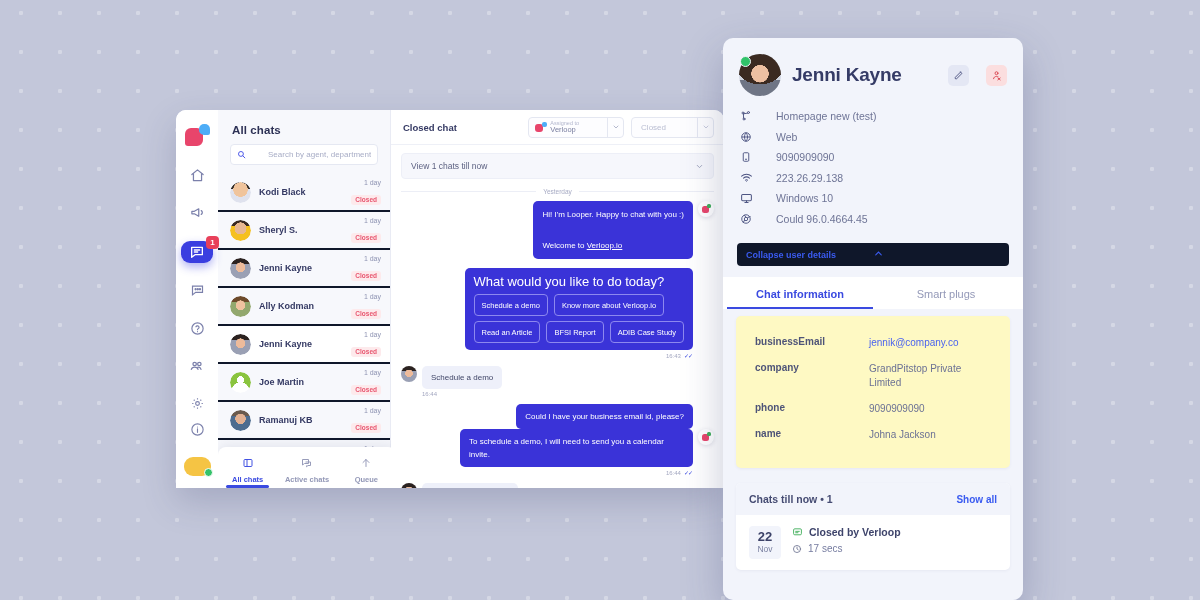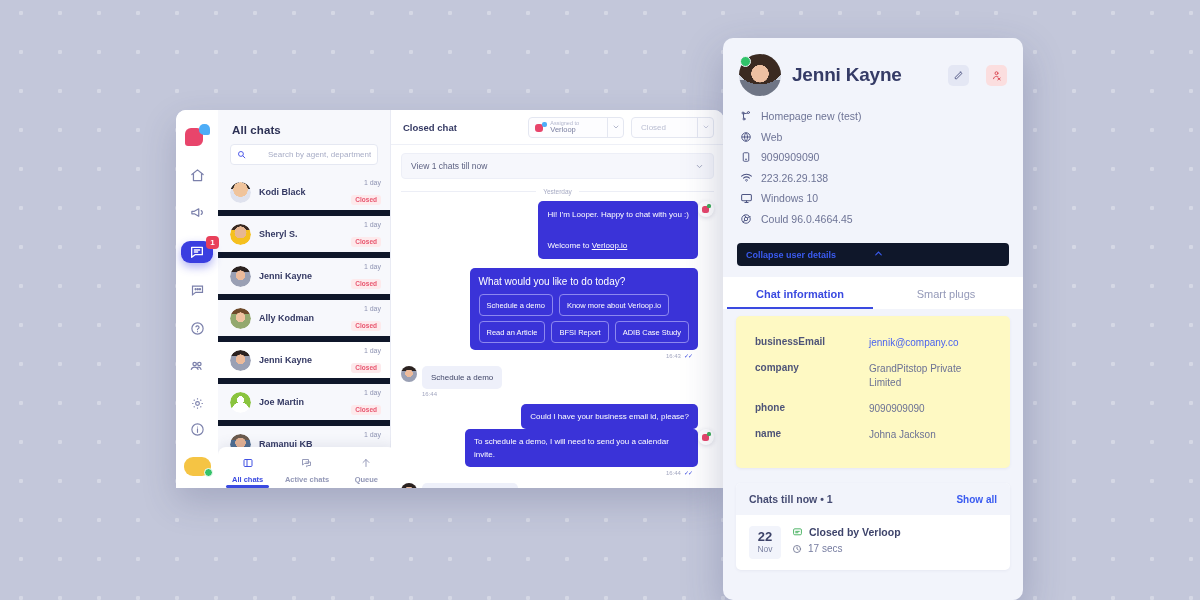--- a/index.html
+++ b/index.html
@@ -64,21 +64,21 @@
   .search-box{
     flex:1;height:19px;background:#fff;border:1px solid #e5e8f2;border-radius:4px;
     display:flex;align-items:center;gap:22px;padding:0 6px;
   }
   .search-box .ph{font-size:8px;color:#a8adc6;white-space:nowrap;overflow:hidden;}
   .filter-ic{color:#5b5fe0;}
 
   .chat-rows{flex:1;overflow:hidden;}
   .chat-row{
     display:flex;align-items:center;gap:8px;padding:7px 9px 7px 12px;
-    border-bottom:6px solid #0f172a;height:22px;
+    border-bottom:2px solid #0f172a;height:22px;
   }
   .chat-row.sel{background:#ffffff;}
   .av{width:21px;height:21px;border-radius:50%;flex:0 0 21px;position:relative;overflow:hidden;}
   .av i{position:absolute;inset:0;border-radius:50%;}
   .cname{flex:1;font-size:9px;color:#343963;font-weight:600;white-space:nowrap;overflow:hidden;}
   .cmeta{text-align:right;}
   .cday{font-size:7px;color:#8e93b2;display:block;line-height:10px;}
   .cbadge{
     display:inline-block;margin-top:2px;font-size:6.5px;color:#e8566f;background:#fdeaec;
     border-radius:3px;padding:1.5px 4px;font-weight:700;
@@ -123,21 +123,21 @@
     margin:8px 10px 0 10px;height:24px;background:#f6f7fc;border:1px solid #edeff7;border-radius:4px;
     display:flex;align-items:center;padding:0 9px;
   }
   .viewbar span{flex:1;font-size:8.5px;color:#5d6282;}
 
   .msgs{flex:1;padding:0 10px;overflow:hidden;position:relative;}
   .daysep{display:flex;align-items:center;gap:7px;margin:9px 0 6px;}
   .daysep .ln{flex:1;height:1px;background:#eceef6;}
   .daysep .tx{font-size:6.5px;color:#a7abc4;}
 
-  .row-out{display:flex;justify-content:flex-end;align-items:flex-start;}
+  .row-out{display:flex;justify-content:flex-end;align-items:flex-start;gap:5px;}
   .row-in{display:flex;justify-content:flex-start;align-items:flex-start;gap:5px;}
   .bub-out{
     background:#3a33d8;color:#fff;border-radius:5px;padding:7px 9px;max-width:215px;
     font-size:8px;line-height:13px;
   }
   .bub-in{
     background:#eef0fa;color:#414668;border-radius:5px;padding:6px 9px;max-width:200px;
     font-size:8px;line-height:11px;
   }
   .bub-in.link{color:#4a55e8;}
@@ -148,21 +148,21 @@
   }
   .bot-av b{position:absolute;left:4px;top:5px;width:7px;height:7px;border-radius:2.5px;background:#e8456b;display:block;}
   .bot-av i{position:absolute;left:8.5px;top:2.5px;width:4px;height:4px;border-radius:1.5px;background:#3fae5a;display:block;}
   .ts{font-size:6px;color:#a3a7c0;margin:2px 0 7px;display:flex;gap:3px;align-items:center;}
   .ts.right{justify-content:flex-end;padding-right:22px;}
   .ts.left{padding-left:21px;}
   .tick{color:#3a4ae0;font-size:6px;letter-spacing:-1px;}
   .user-av{width:16px;height:16px;border-radius:50%;flex:0 0 16px;overflow:hidden;position:relative;}
 
   .qwrap{margin-top:5px;}
-  .qtitle{font-size:10px;margin-bottom:6px;}
+  .qtitle{font-size:13px;margin-bottom:6px;}
   .qrow{display:flex;gap:6px;margin-bottom:5px;flex-wrap:wrap;}
   .qbtn{border:1px solid #8d88ef;border-radius:4px;padding:3.5px 7px;font-size:7.5px;color:#fff;}
 
   
   #details{
     position:absolute;left:723px;top:38px;width:300px;height:562px;
     background:#f2f4fb;border-radius:10px;
     box-shadow:0 16px 40px rgba(55,60,110,.28);
     overflow:hidden;
   }
@@ -170,21 +170,21 @@
   .d-top{display:flex;align-items:center;gap:11px;}
   .d-av{width:42px;height:42px;border-radius:50%;position:relative;flex:0 0 42px;overflow:visible;}
   .d-av .pic{width:42px;height:42px;border-radius:50%;overflow:hidden;position:relative;display:block;}
   .d-av .on{position:absolute;left:1px;top:2px;width:9px;height:9px;border-radius:50%;background:#31c36a;border:1.5px solid #f2f4fb;z-index:2;}
   .d-name{font-size:19px;font-weight:700;color:#353b66;flex:1;letter-spacing:-.2px;}
   .icobtn{width:21px;height:21px;border-radius:5px;display:flex;align-items:center;justify-content:center;margin-left:6px;}
   .icobtn.edit{background:#e4e7f4;color:#4b5280;}
   .icobtn.block{background:#fbdedf;color:#d9444f;}
 
   .d-list{margin-top:10px;}
-  .d-item{display:flex;align-items:center;gap:8px;height:20.5px;color:#6e7496;font-size:10.5px;}
+  .d-item{display:flex;align-items:center;gap:23px;height:20.5px;color:#6e7496;font-size:10.5px;}
   .d-item .ic{width:14px;flex:0 0 14px;display:flex;align-items:center;justify-content:center;color:#4e5583;}
 
   .collapse{
     margin:8px 14px 0 14px;background:#0f172a;border-radius:4px;height:23px;
     display:flex;align-items:center;padding:0 9px;
   }
   .collapse span{flex:1;font-size:9px;color:#3a5bf0;font-weight:700;}
   .collapse .cv{color:#3a5bf0;}
 
   .tabs2{display:flex;background:#fff;margin-top:11px;padding:0 4px;}

